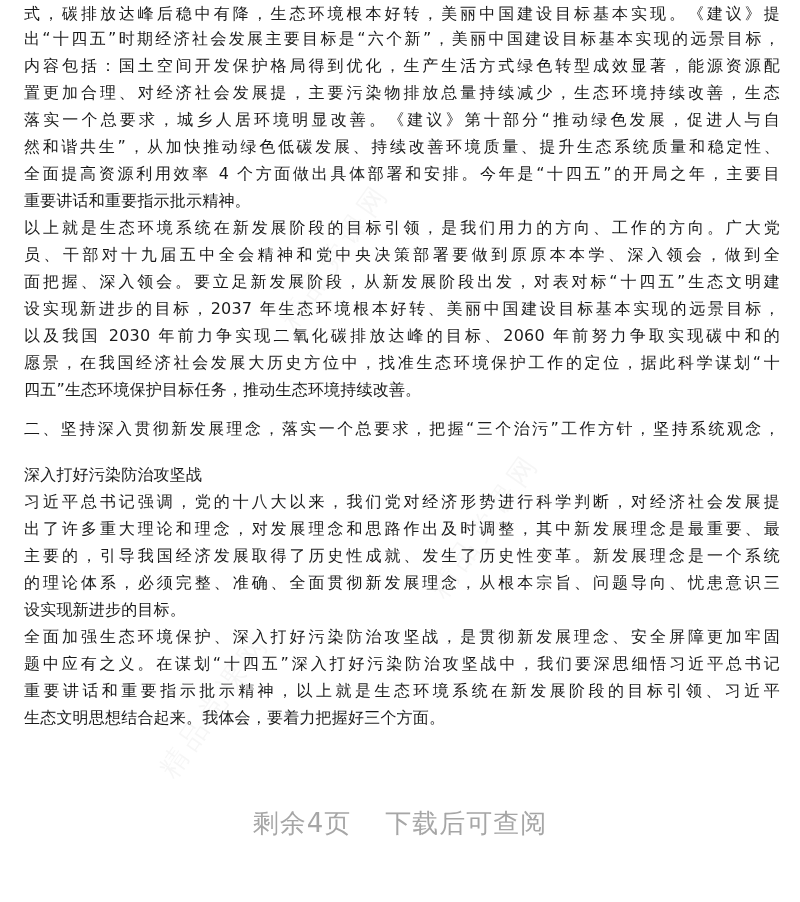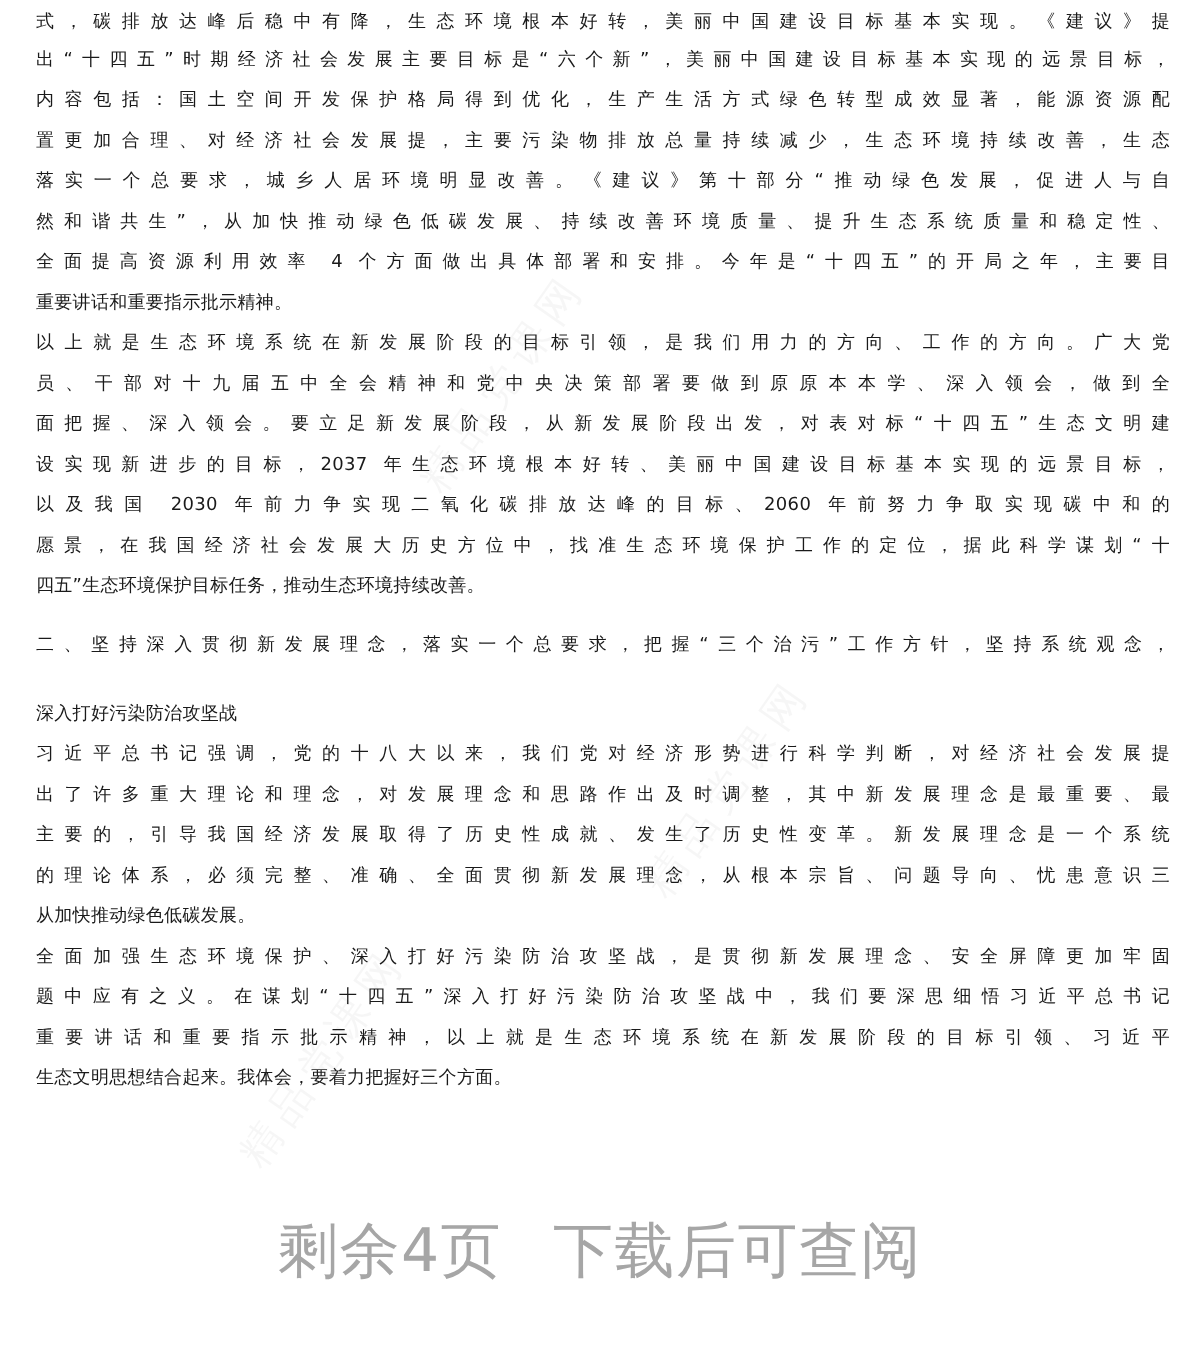--- a/index.html
+++ b/index.html
@@ -1,23 +1,23 @@
 <!DOCTYPE html>
 <html><head>
 <meta charset="utf-8">
 <style>
   html, body { margin: 0; padding: 0; background: #ffffff; }
   body { width: 800px; height: 902px; overflow: hidden; position: relative;
          font-family: "DejaVu Sans", "Liberation Sans", sans-serif; color: #1a1a1a; }
   .page { position: absolute; left: 0; top: -14px; width: 800px; }
-  .line { position: absolute; left: 24px; width: 756px; font-size: 12px; line-height: 28px;
+  .line { position: absolute; left: 24px; width: 756px; font-size: 16px; line-height: 28px;
           height: 28px; white-space: nowrap; overflow: hidden; letter-spacing: 0.2px; }
   .justify { text-align: justify; text-align-last: justify; }
   .footer { position: absolute; left: 0; width: 800px; top: 806px; text-align: center;
-            font-size: 40px; color: #a6a6a6; letter-spacing: 1px; }
+            font-size: 26px; color: #a6a6a6; letter-spacing: 1px; }
   .footer span.gap { display: inline-block; width: 34px; }
   .wm { position: absolute; color: rgba(0,0,0,0.035); font-size: 28px; transform: rotate(-55deg);
         white-space: nowrap; pointer-events: none; letter-spacing: 6px; }
 </style>
 </head>
 <body>
 
 <div class="page">
   <div class="wm" style="left:250px; top:250px;">精品党课网</div>
   <div class="wm" style="left:400px; top:520px;">精品党课网</div>
@@ -38,21 +38,21 @@
   <div class="line j justify" style="top:336px">以及我国 2030 年前力争实现二氧化碳排放达峰的目标、2060 年前努力争取实现碳中和的</div>
   <div class="line j justify" style="top:363px">愿景，在我国经济社会发展大历史方位中，找准生态环境保护工作的定位，据此科学谋划“十</div>
   <div class="line j" style="top:390px">四五”生态环境保护目标任务，推动生态环境持续改善。</div>
   <div class="line j" style="top:417px"></div>
   <div class="line j justify" style="top:429px">二、坚持深入贯彻新发展理念，落实一个总要求，把握“三个治污”工作方针，坚持系统观念，</div>
   <div class="line j" style="top:475px">深入打好污染防治攻坚战</div>
   <div class="line j justify" style="top:502px">习近平总书记强调，党的十八大以来，我们党对经济形势进行科学判断，对经济社会发展提</div>
   <div class="line j justify" style="top:529px">出了许多重大理论和理念，对发展理念和思路作出及时调整，其中新发展理念是最重要、最</div>
   <div class="line j justify" style="top:556px">主要的，引导我国经济发展取得了历史性成就、发生了历史性变革。新发展理念是一个系统</div>
   <div class="line j justify" style="top:583px">的理论体系，必须完整、准确、全面贯彻新发展理念，从根本宗旨、问题导向、忧患意识三</div>
-  <div class="line j" style="top:610px">从加快推动绿色低碳发展。</div>
+  <div class="line j" style="top:610px">设实现新进步的目标。</div>
   <div class="line j justify" style="top:637px">全面加强生态环境保护、深入打好污染防治攻坚战，是贯彻新发展理念、安全屏障更加牢固</div>
   <div class="line j justify" style="top:664px">题中应有之义。在谋划“十四五”深入打好污染防治攻坚战中，我们要深思细悟习近平总书记</div>
   <div class="line j justify" style="top:691px">重要讲话和重要指示批示精神，以上就是生态环境系统在新发展阶段的目标引领、习近平</div>
   <div class="line j" style="top:718px">生态文明思想结合起来。我体会，要着力把握好三个方面。</div>
 </div>
 
 <div class="footer">
   <span>剩余4页</span><span class="gap"></span><span>下载后可查阅</span>
 </div>
 

